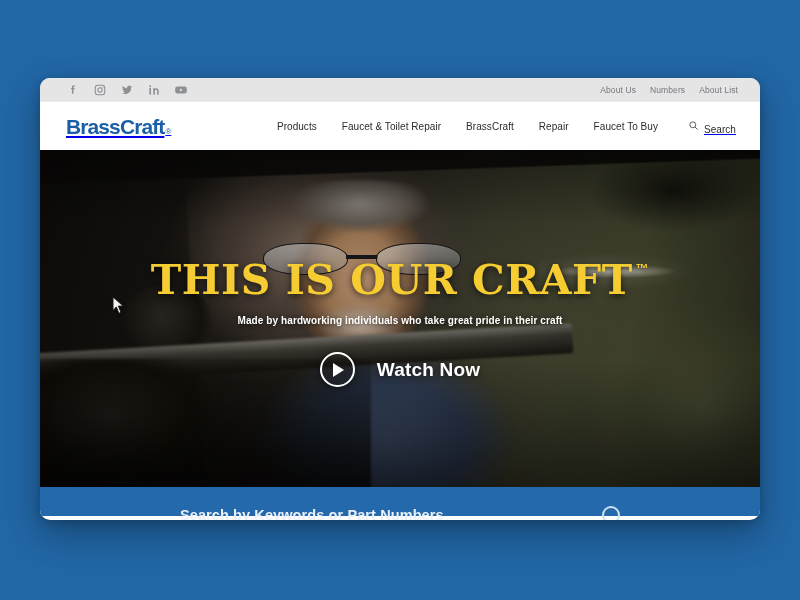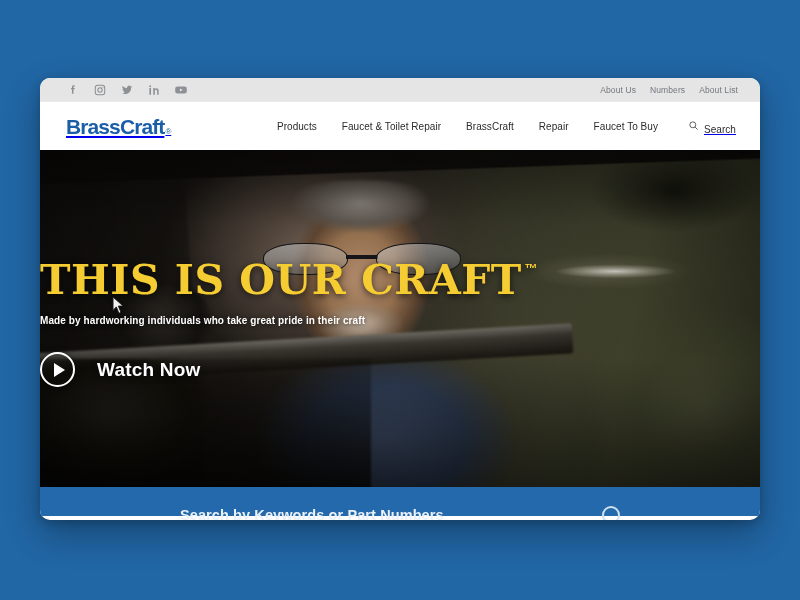--- a/index.html
+++ b/index.html
@@ -167,21 +167,21 @@
   }
   #hero-vignette {
     background:
       radial-gradient(ellipse 420px 260px at 48% 48%, rgba(0,0,0,0) 30%, rgba(0,0,0,.42) 100%),
       linear-gradient(180deg, rgba(0,0,0,.30) 0%, rgba(0,0,0,0) 22%, rgba(0,0,0,0) 62%, rgba(0,0,0,.42) 100%);
   }
 
   
   #hero-copy {
     position:absolute; inset:0; z-index:6;
-    display:flex; flex-direction:column; align-items:flex-start;
+    display:flex; flex-direction:column; align-items:center;
     justify-content:flex-start; padding-top:110px;
   }
   #hero-headline {
     font-family:"DejaVu Serif", serif;
     font-size:41px; font-weight:700; color:#f5cc32;
     letter-spacing:.5px; line-height:1;
     text-shadow:0 2px 7px rgba(0,0,0,.66);
     white-space:nowrap; display:flex; align-items:flex-start;
   }
   #hero-headline-tm {

